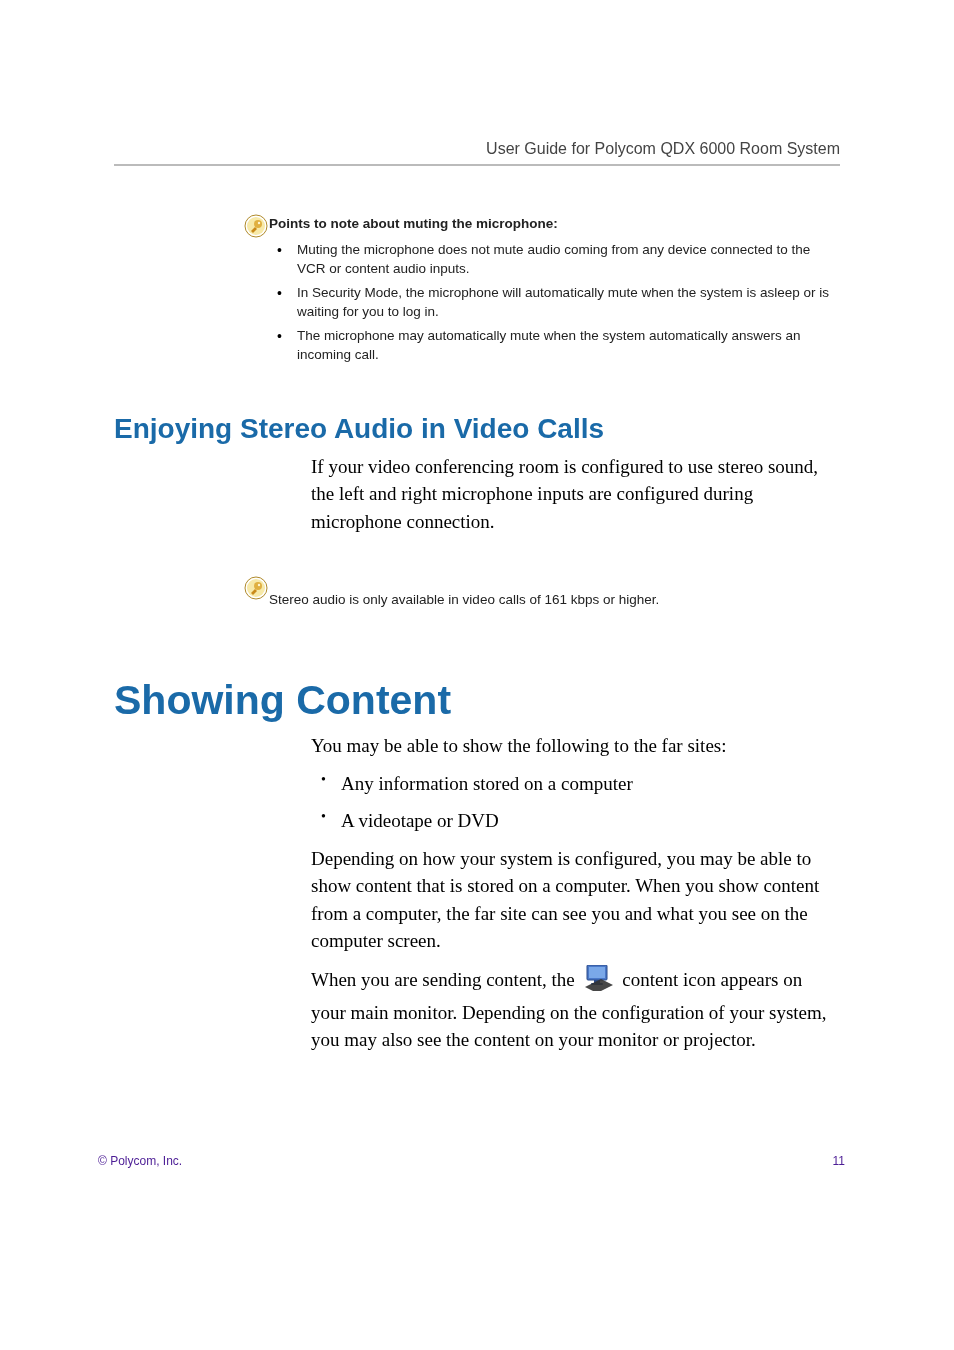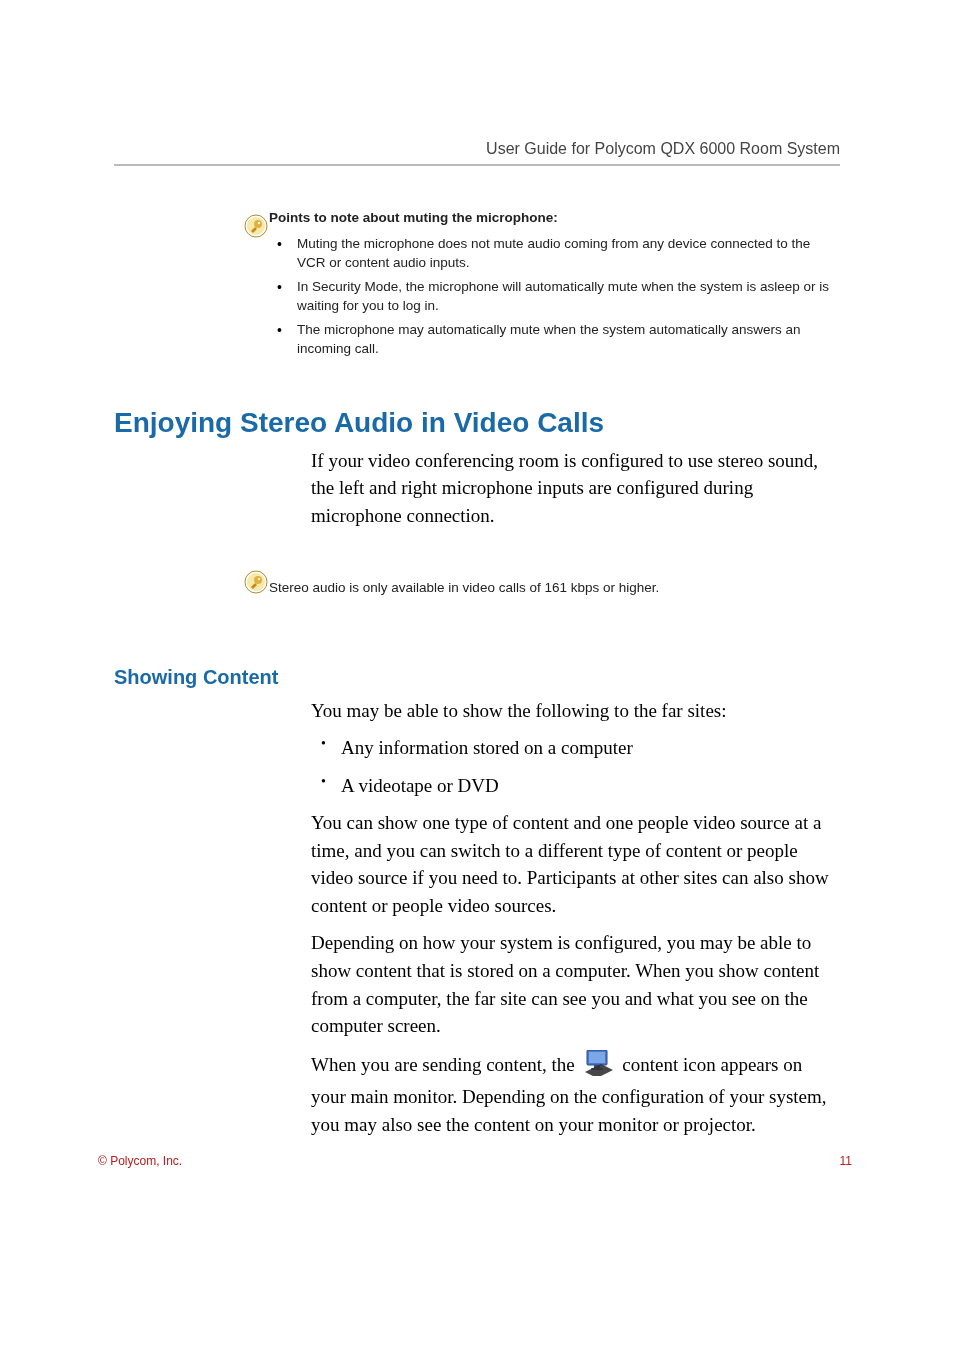--- a/index.html
+++ b/index.html
@@ -37,20 +37,21 @@
     min-width: 155px;
     padding-top: 6px;
     padding-left: 130px;
   }
   .note-content {
     flex: 1;
     font-size: 13.5px;
     color: #222;
     line-height: 1.45;
     padding-right: 10px;
+    margin-top: 6px;
   }
   .note-strong {
     font-weight: bold;
     margin-bottom: 6px;
   }
   .note-list {
     list-style: none;
     padding-left: 0;
     margin-top: 2px;
   }
@@ -70,21 +71,21 @@
   .h2 {
     font-family: "Trebuchet MS", "Segoe UI", Arial, sans-serif;
     color: #1a6aa8;
     font-size: 28px;
     font-weight: bold;
     margin-top: 44px;
   }
   .h1 {
     font-family: "Trebuchet MS", "Segoe UI", Arial, sans-serif;
     color: #1a6aa8;
-    font-size: 20px;
+    font-size: 41px;
     font-weight: bold;
     margin-top: 68px;
   }
   .body-block {
     margin-left: 197px;
     margin-top: 8px;
     font-family: "Palatino Linotype", "Book Antiqua", Georgia, serif;
     font-size: 19px;
     line-height: 1.45;
     color: #000;
@@ -114,25 +115,25 @@
   }
   .note-box-2 .note-content {
     padding-top: 14px;
     font-size: 13.5px;
     font-family: Arial, Helvetica, sans-serif;
   }
   .footer {
     position: absolute;
     bottom: 182px;
     left: 98px;
-    right: 102px;
+    right: 109px;
     display: flex;
     justify-content: space-between;
     font-size: 12px;
-    color: #b91c1c;
+    color: #4c1d95;
     font-family: "Trebuchet MS", Arial, sans-serif;
     margin-top: 45px;
   }
   .content-icon-inline {
     display: inline-block;
     vertical-align: middle;
     margin: 0 3px;
   }
 </style>
 </head>
@@ -181,21 +182,20 @@
     <div class="note-content">Stereo audio is only available in video calls of 161 kbps or higher.</div>
   </div>
 
   <div class="h1">Showing Content</div>
   <div class="body-block">
     <p>You may be able to show the following to the far sites:</p>
     <ul class="body-list">
       <li>Any information stored on a computer</li>
       <li>A videotape or DVD</li>
     </ul>
-    <p>You can show one type of content and one people video source at a time, and you can switch to a different type of content or people video source if you need to. Participants at other sites can also show content or people video sources.</p>
     <p>Depending on how your system is configured, you may be able to show content that is stored on a computer. When you show content from a computer, the far site can see you and what you see on the computer screen.</p>
     <p>
       <span>When you are sending content, the</span>
       <span class="content-icon-inline">
         <svg width="32" height="26" viewBox="0 0 32 26">
           <rect x="4" y="0" width="20" height="15" rx="1" fill="#4a78c8" stroke="#2a4a88"></rect>
           <rect x="6" y="2" width="16" height="11" fill="#7aa8e8"></rect>
           <rect x="11" y="15" width="6" height="3" fill="#2a4a88"></rect>
           <rect x="8" y="18" width="12" height="2" rx="1" fill="#2a4a88"></rect>
           <path d="M2 22 L18 14 L30 20 L14 28 Z" fill="#333" opacity="0.9"></path>

